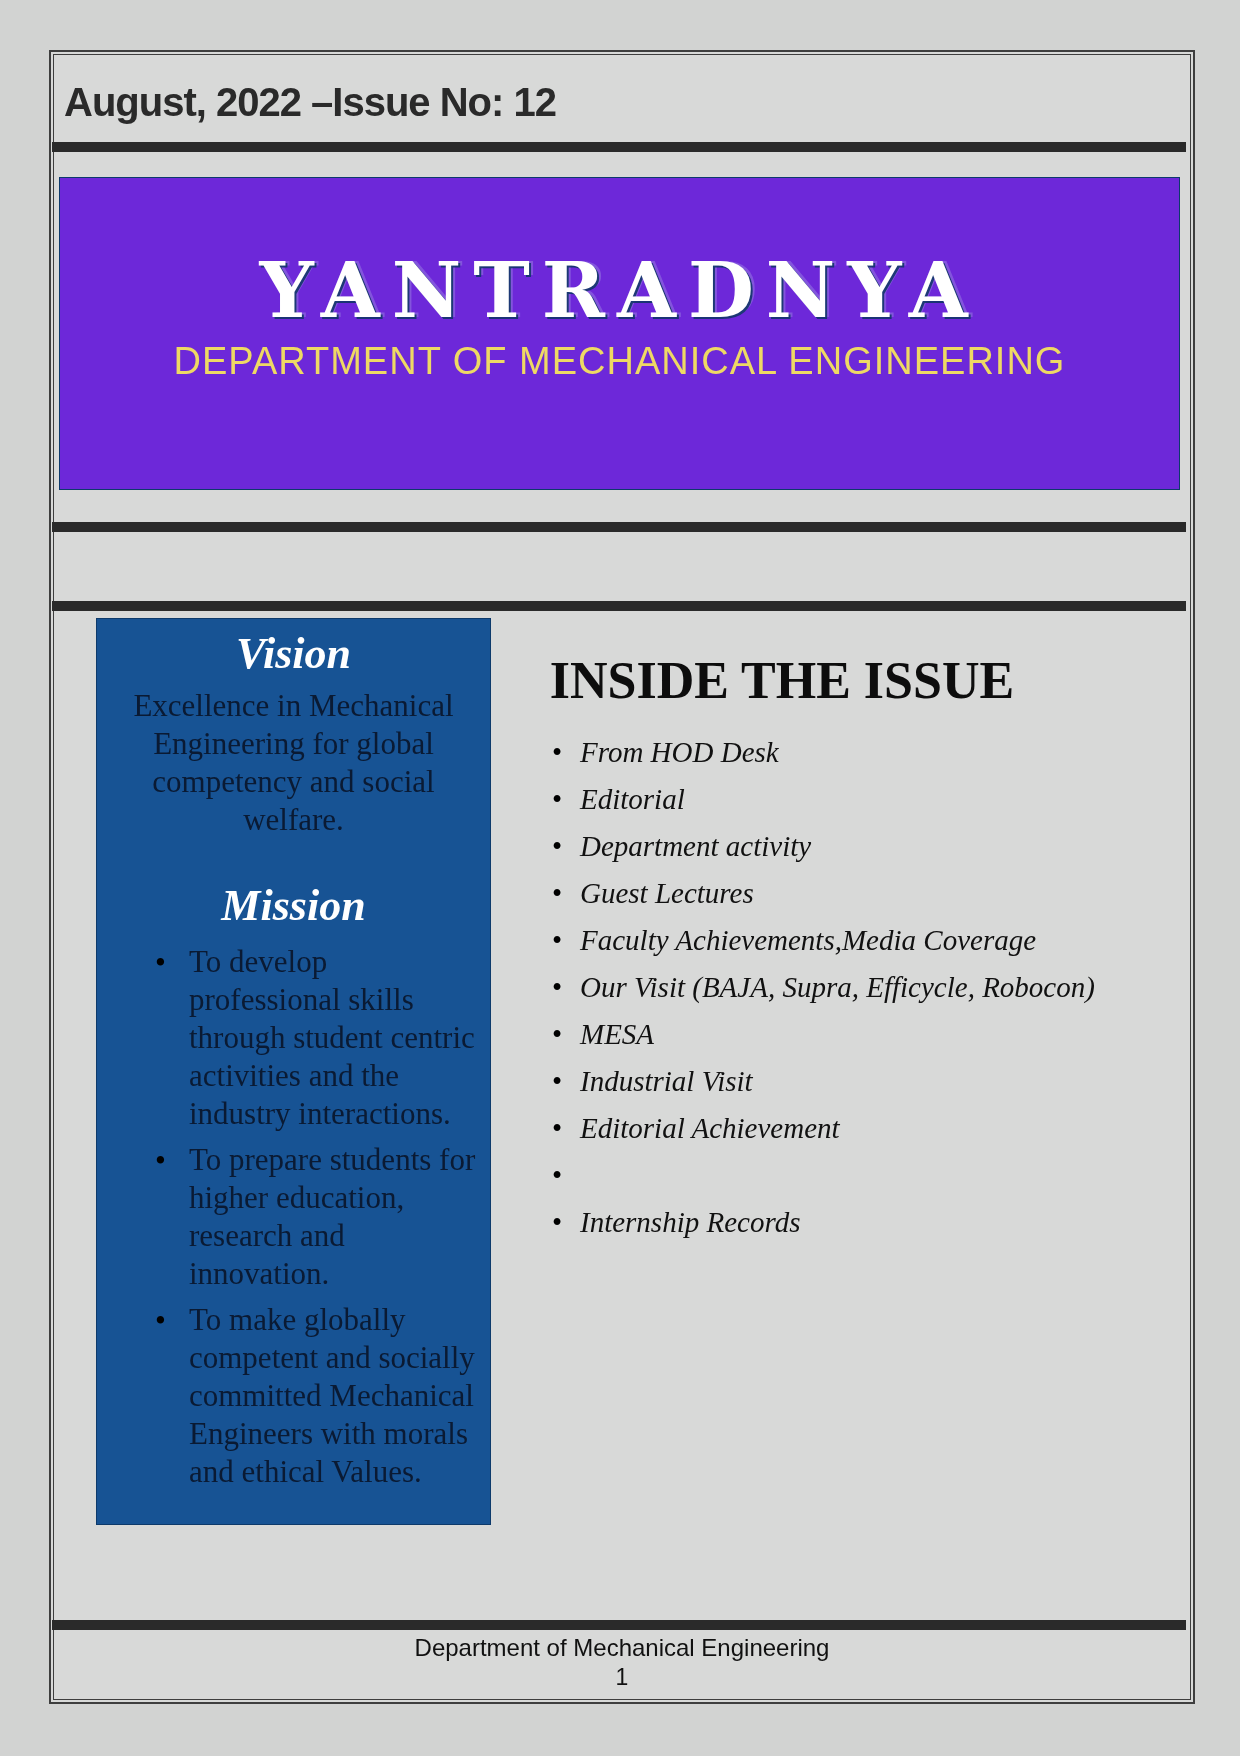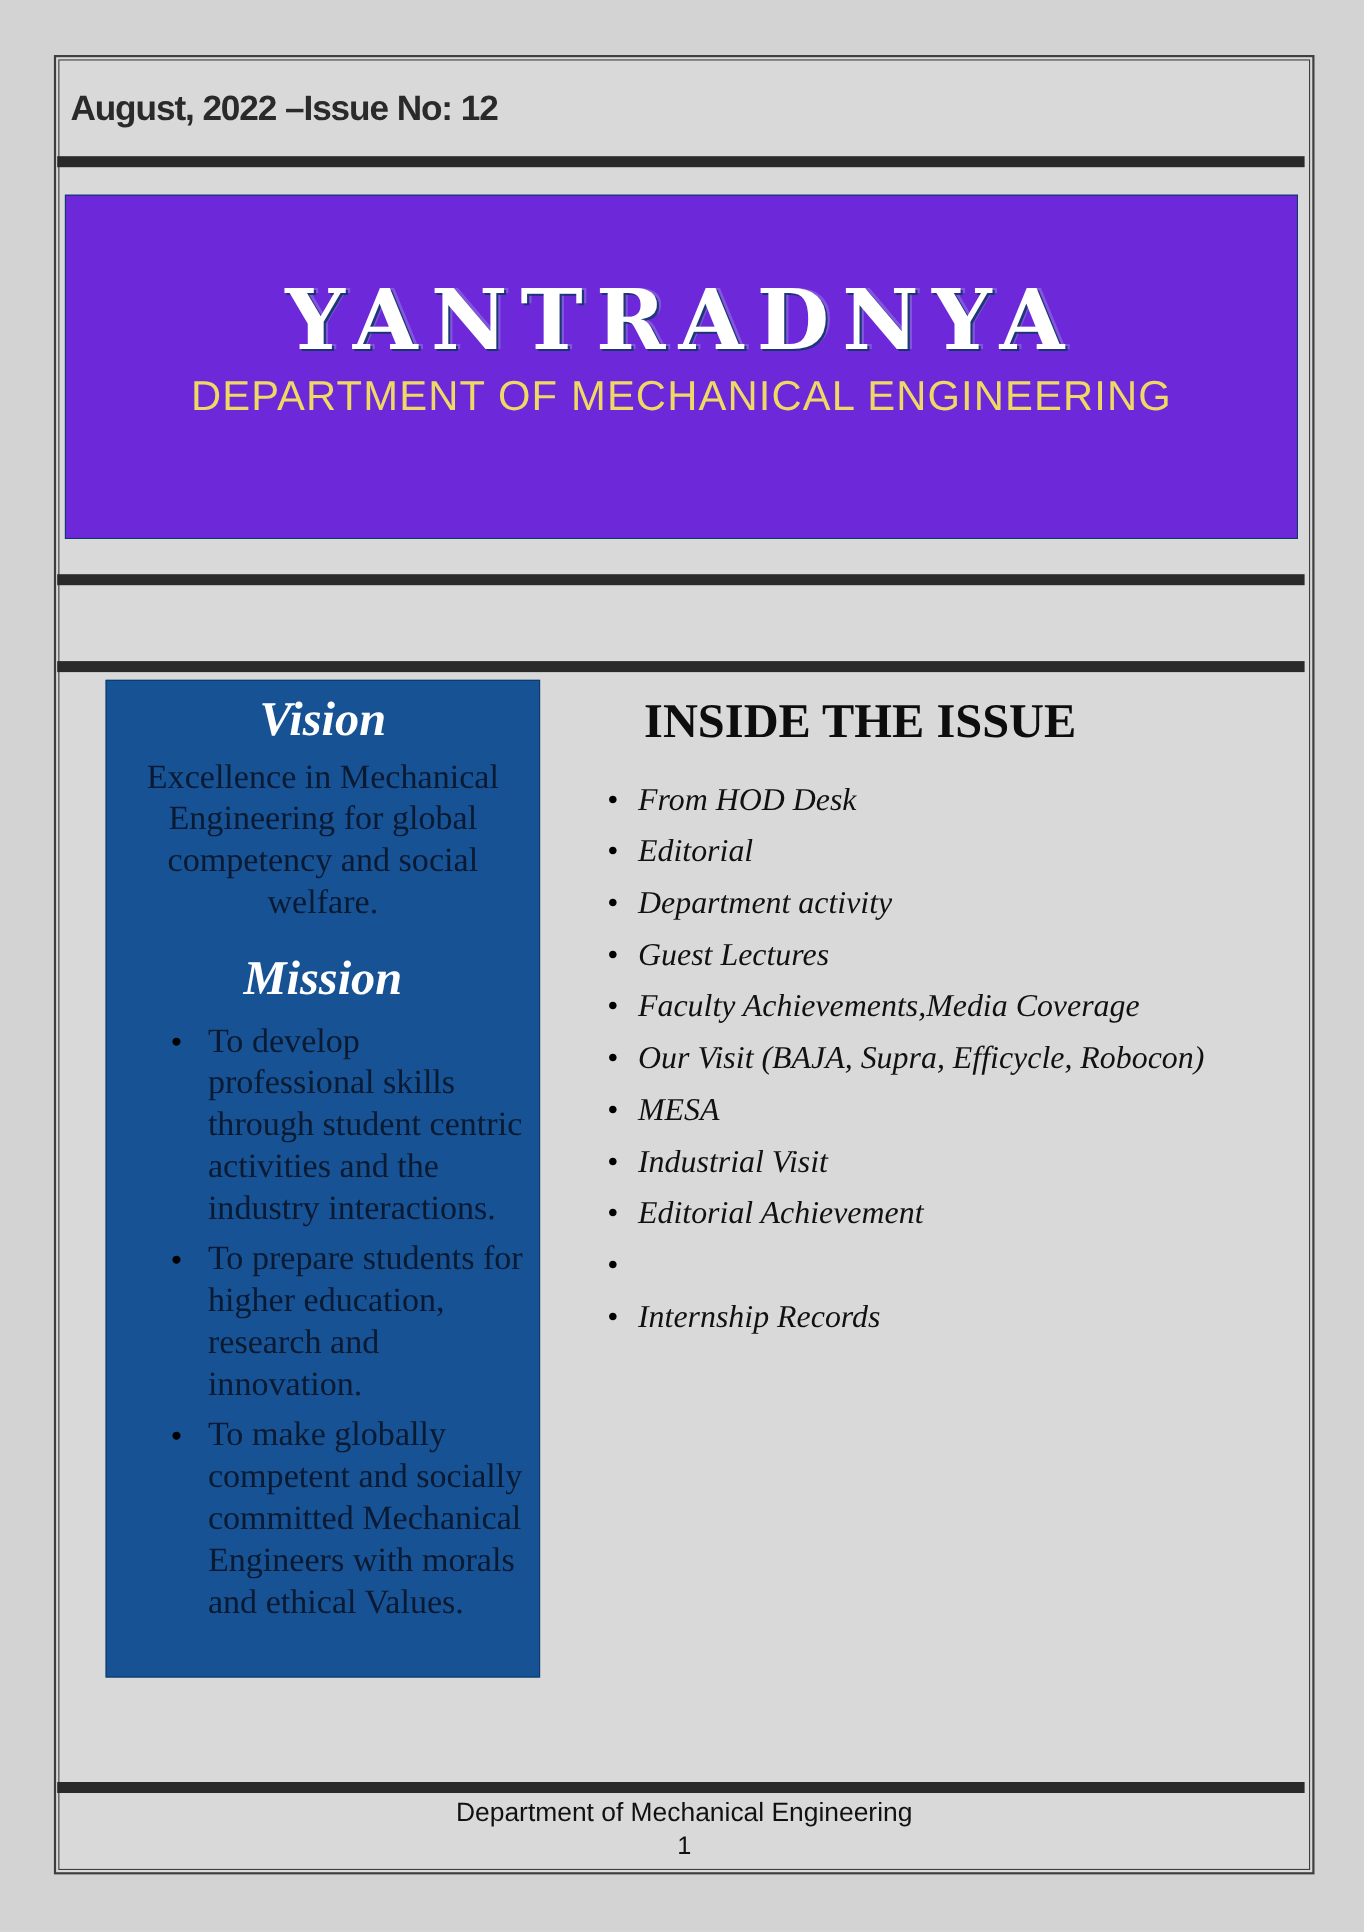--- a/index.html
+++ b/index.html
@@ -17,21 +17,21 @@
     box-sizing:border-box;
   }
   .page-inner-border{
     position:absolute;inset:2px;
     border:1px solid #3e3e3e;
     pointer-events:none;
   }
   .issue-line{
     position:absolute;left:13px;top:28px;
     font-family:"Liberation Sans", sans-serif;
-    font-weight:bold;font-size:32px;letter-spacing:-1px;
+    font-weight:bold;font-size:40px;letter-spacing:-1px;
     color:#2a2a2a;
   }
   .hbar{
     position:absolute;left:1px;width:1134px;height:10px;
     background:#2a2a2a;
   }
   .bar1{top:90px;}
   .bar2{top:470px;}
   .bar3{top:549px;}
   .bar4{top:1568px;}
@@ -69,21 +69,21 @@
     border:1px solid #0d3a6b;
     box-sizing:border-box;
   }
   .box-heading{
     margin-top:8px;
     text-align:center;
     font-weight:bold;font-style:italic;
     font-size:44px;line-height:54px;
     color:#ffffff;
   }
-  .mission-heading{margin-top:24px;}
+  .mission-heading{margin-top:40px;}
   .vision-text{
     margin-top:6px;padding:0 12px;
     text-align:center;
     font-size:31px;line-height:38px;
     color:#0a1a33;
   }
   .mission-list{
     list-style:none;margin:10px 0 0 0;padding:0;
   }
   .mission-list li{
@@ -97,23 +97,24 @@
     position:absolute;left:58px;top:1px;
     font-size:31px;color:#000000;
   }
   .inside{
     position:absolute;left:496px;top:578px;width:640px;
   }
   .inside-heading{
     width:470px;
     text-align:center;
     font-weight:bold;
-    font-size:44px;line-height:52px;
+    font-size:52px;line-height:52px;
     color:#0d0d0d;
     letter-spacing:0px;
+    margin-top:25px;
   }
   .inside-list{
     list-style:none;margin:22px 0 0 0;padding:0;
   }
   .inside-list li{
     position:relative;
     height:47px;
     padding-left:33px;
     font-style:italic;
     font-size:29px;line-height:47px;

